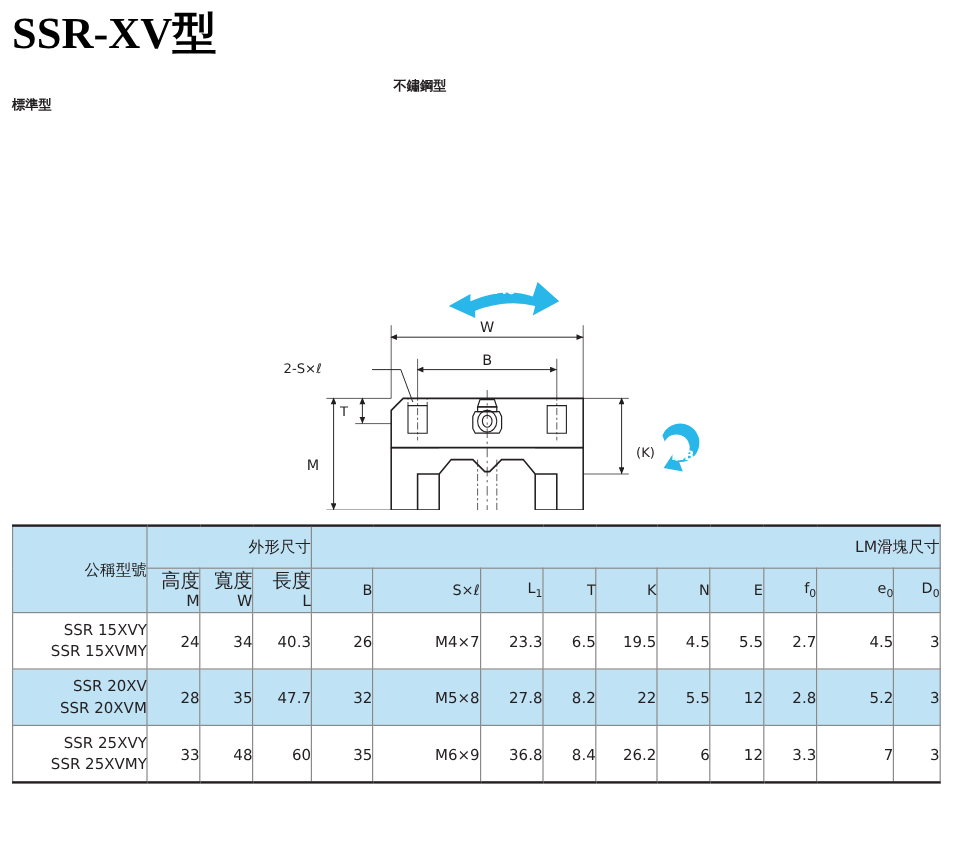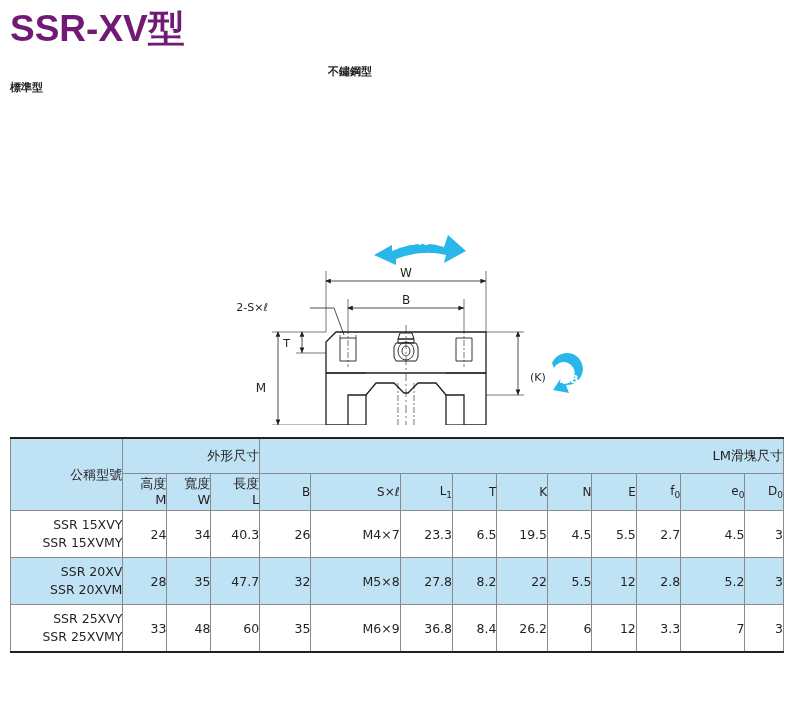--- a/index.html
+++ b/index.html
@@ -26,23 +26,23 @@
   .title-row {
     position: absolute;
     left: 10px;
     top: 10px;
     display: flex;
     align-items: baseline;
   }
   .title-main {
     font-size: 37px;
     font-weight: bold;
-    color: #701a75;
+    color: #000000;
     letter-spacing: 0px;
-    font-family: Liberation Sans, sans-serif;
+    font-family: Liberation Serif, serif;
     line-height: 1;
   }
   .title-gap {
     width: 26px;
     display: inline-block;
   }
   .subtitle-row {
     position: absolute;
     top: 64px;
     left: 10px;
@@ -111,21 +111,21 @@
     font-size: 13px;
   }
   .two-line {
     line-height: 1.25;
   }
   .two-line .big {
     font-size: 13px;
     display: block;
   }
   .two-line .small {
-    font-size: 13px;
+    font-size: 16px;
     display: block;
   }
   table.spec tbody td {
     height: 46px;
     background: #ffffff;
     font-size: 12.5px;
   }
   table.spec tbody tr.alt td {
     background: #bfe3f5;
   }

